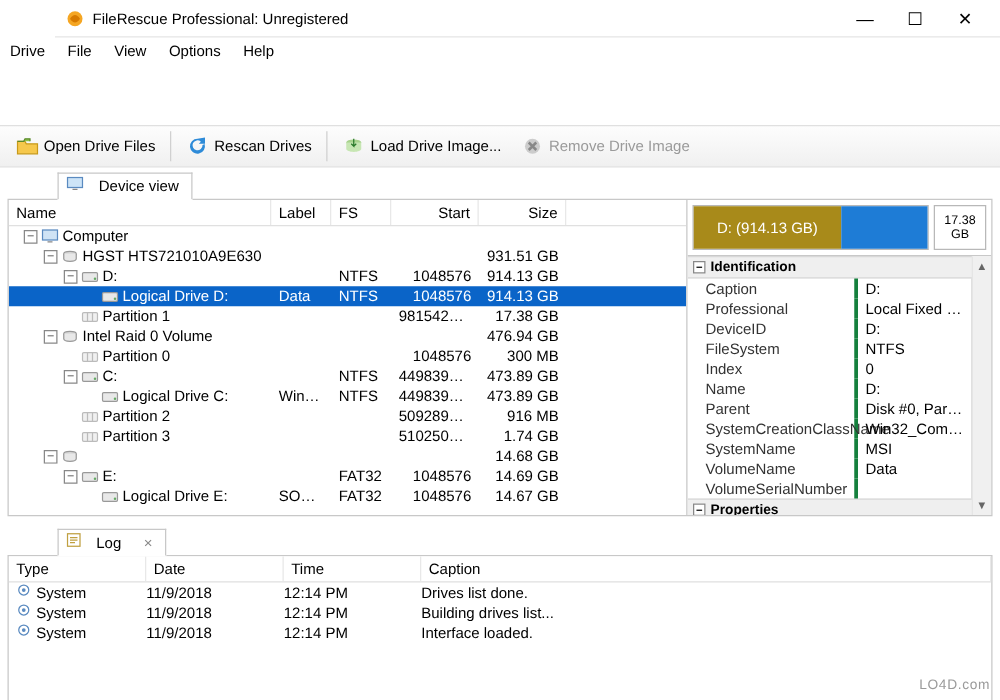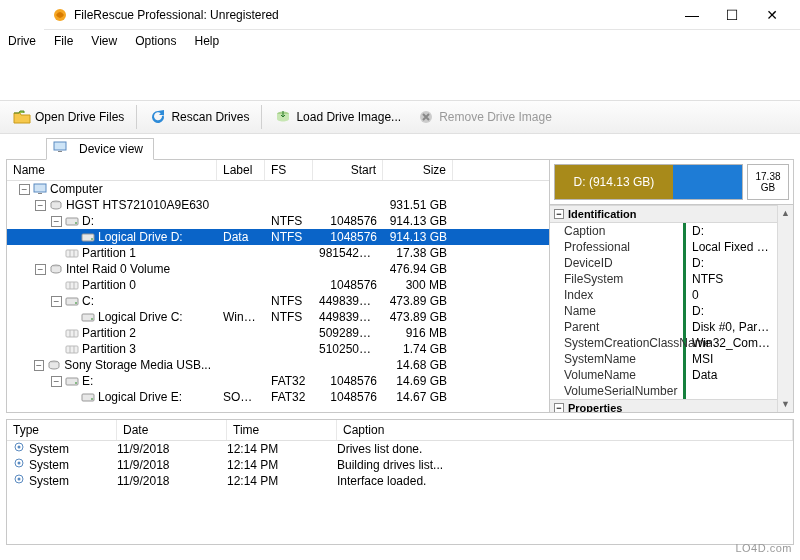--- a/index.html
+++ b/index.html
@@ -339,21 +339,20 @@
           <div class="row">
             <div class="cell c-name">
               <span class="indent" style="width:22px"></span>
               <span class="tw">−</span>
               <span class="dicon">
                 <svg width="14" height="12" viewBox="0 0 14 12">
                   <ellipse cx="7" cy="4" rx="5" ry="2" fill="#d8d8d8" stroke="#999"></ellipse>
                   <path d="M2 4v4c0 1.1 2.2 2 5 2s5-.9 5-2V4" fill="#e8e8e8" stroke="#999"></path>
                 </svg>
               </span>
-              <span>Sony Storage Media USB...</span>
             </div>
             <div class="cell c-label"></div>
             <div class="cell c-fs"></div>
             <div class="cell c-start"></div>
             <div class="cell c-size">14.68 GB</div>
           </div>
           <div class="row">
             <div class="cell c-name">
               <span class="indent" style="width:38px"></span>
               <span class="tw">−</span>
@@ -460,20 +459,30 @@
           <div class="sb-btn">▲</div>
           <div style="flex:1"></div>
           <div class="sb-btn">▼</div>
         </div>
       </div>
     </div>
   </div>
 </div>
 
 <div class="logpanel">
+  <div class="tabstrip">
+    <div class="tab">
+      <span><svg width="12" height="12" viewBox="0 0 12 12">
+            <rect x="1" y="1" width="10" height="10" fill="#fff" stroke="#c0a040"></rect>
+            <path d="M3 4h6M3 6h6M3 8h4" stroke="#c0a040"></path>
+          </svg></span>
+      <span>Log</span>
+      <span style="margin-left:6px;color:#888">×</span>
+    </div>
+  </div>
   <div class="panelborder" style="height:126px;overflow:hidden">
     <div class="logcols">
       <div style="width:110px">Type</div>
       <div style="width:110px">Date</div>
       <div style="width:110px">Time</div>
       <div style="flex:1">Caption</div>
     </div>
     <div id="logrows">
         <div class="logrow">
           <div class="lc-type">

